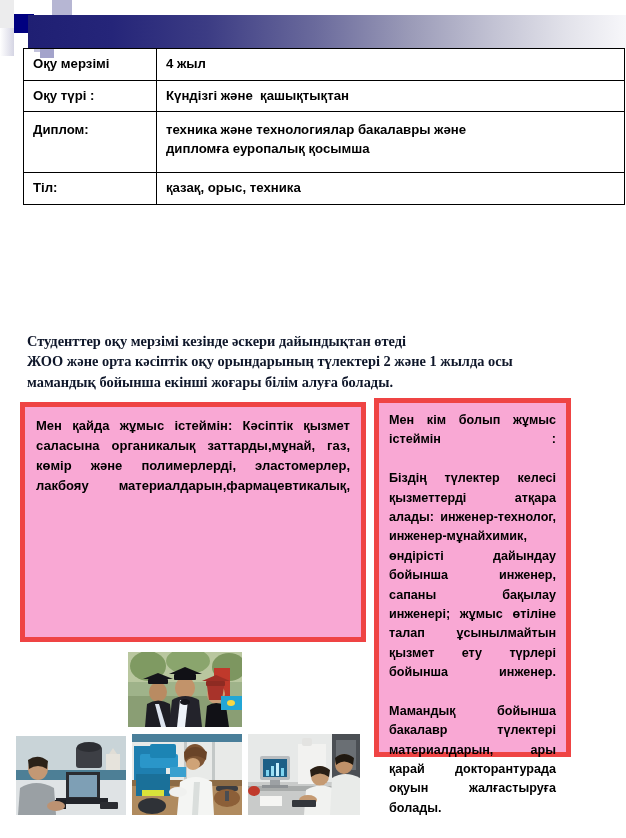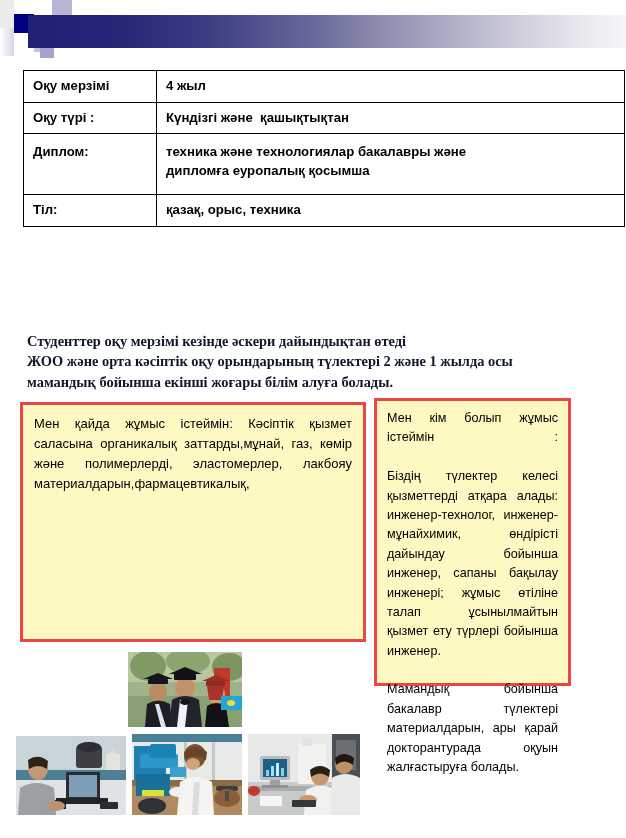--- a/index.html
+++ b/index.html
@@ -40,21 +40,21 @@
         #9b9bb8 64%,
         #c3c3d4 78%,
         #e2e2ea 90%,
         #f7f7fa 100%);
   }
 
   
   #info-table {
     position: absolute;
     left: 23px;
-    top: 70px;
+    top: 48px;
     width: 585px;
     border-collapse: collapse;
     table-layout: fixed;
   }
   #info-table td {
     border: 1px solid #000000;
     padding: 6px 8px 6px 9px;
     font-size: 13.2px;
     font-weight: bold;
     color: #000000;
@@ -92,42 +92,42 @@
     line-height: 1.42;
     color: #0f172a;
   }
   #note-paragraph .note-line {
     display: block;
   }
 
   
   .text-box {
     position: absolute;
-    border: 3px solid #ef4444;
-    background: #fef9c3;
+    border: 5px solid #ef4444;
+    background: #f9a8d4;
     box-sizing: border-box;
-    font-weight: normal;
+    font-weight: bold;
     color: #000000;
     text-align: justify;
     text-justify: inter-word;
   }
   #left-box {
     left: 20px;
     top: 402px;
     width: 346px;
     height: 240px;
     padding: 9px 11px 6px 11px;
     font-size: 13px;
     line-height: 1.53;
   }
   #right-box {
     left: 374px;
     top: 398px;
     width: 197px;
-    height: 288px;
+    height: 359px;
     padding: 8px 10px 6px 10px;
     font-size: 12.6px;
     line-height: 1.54;
   }
   .box-para {
     margin: 0;
     text-align: justify;
     text-justify: inter-word;
   }
   .box-para:after {

